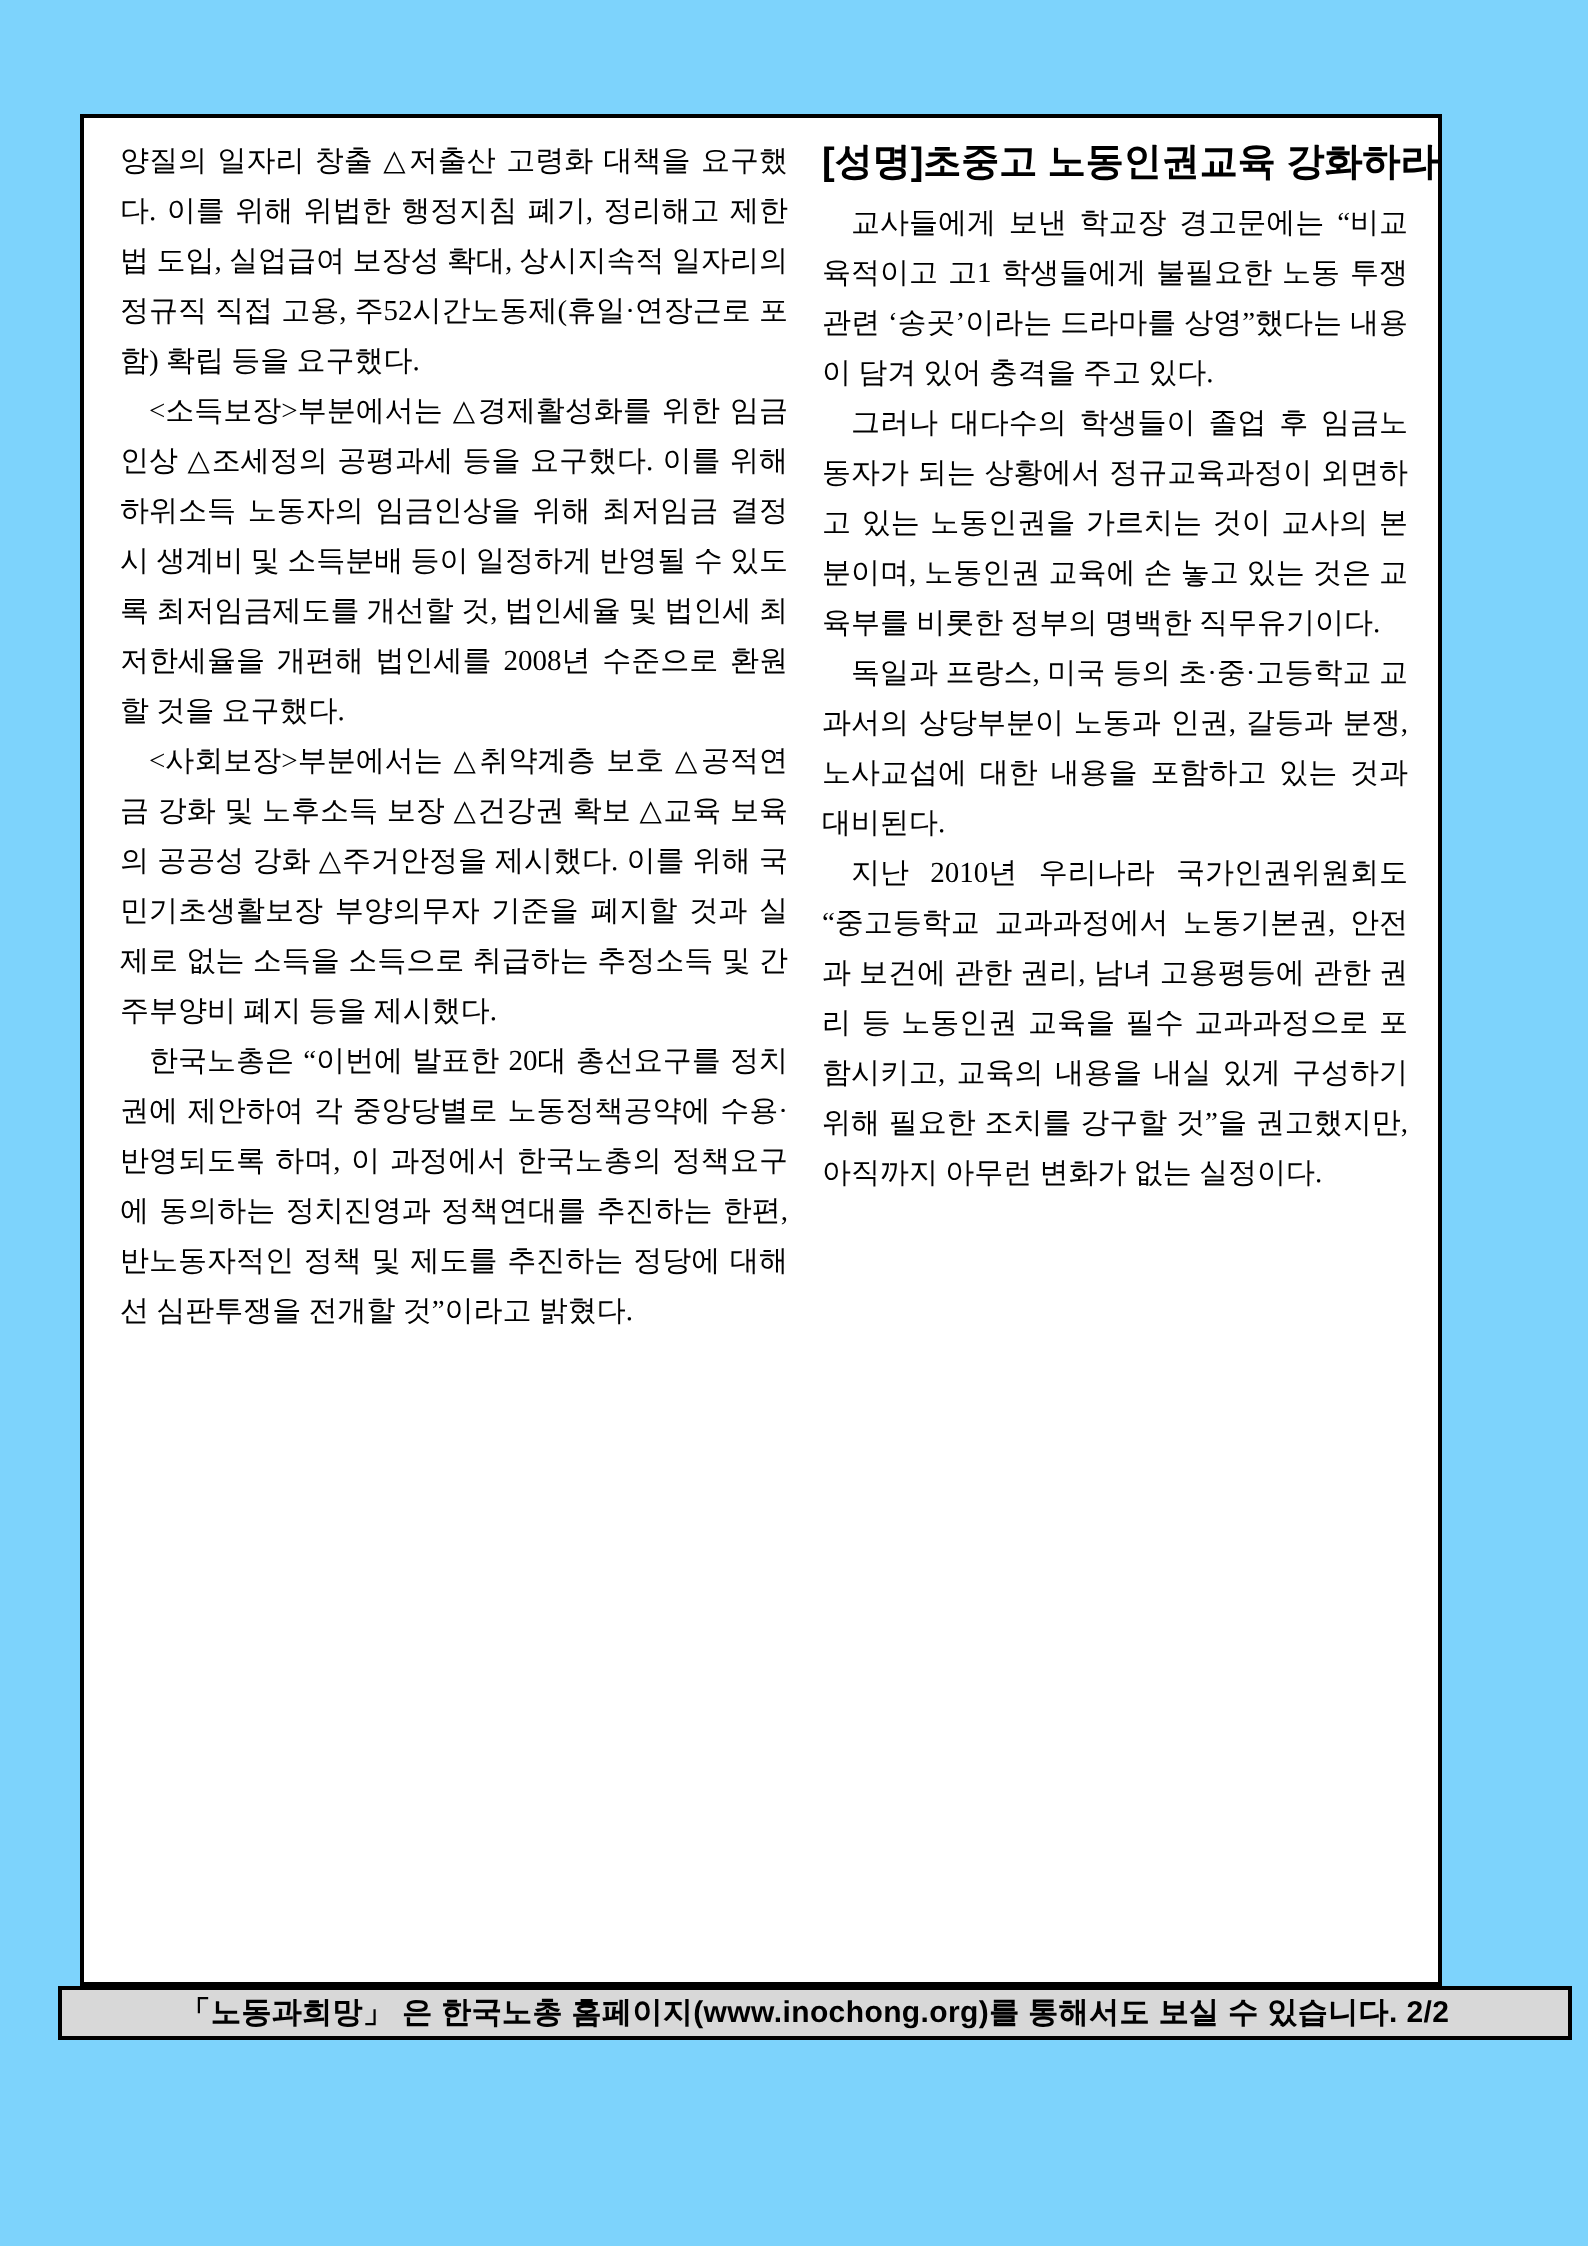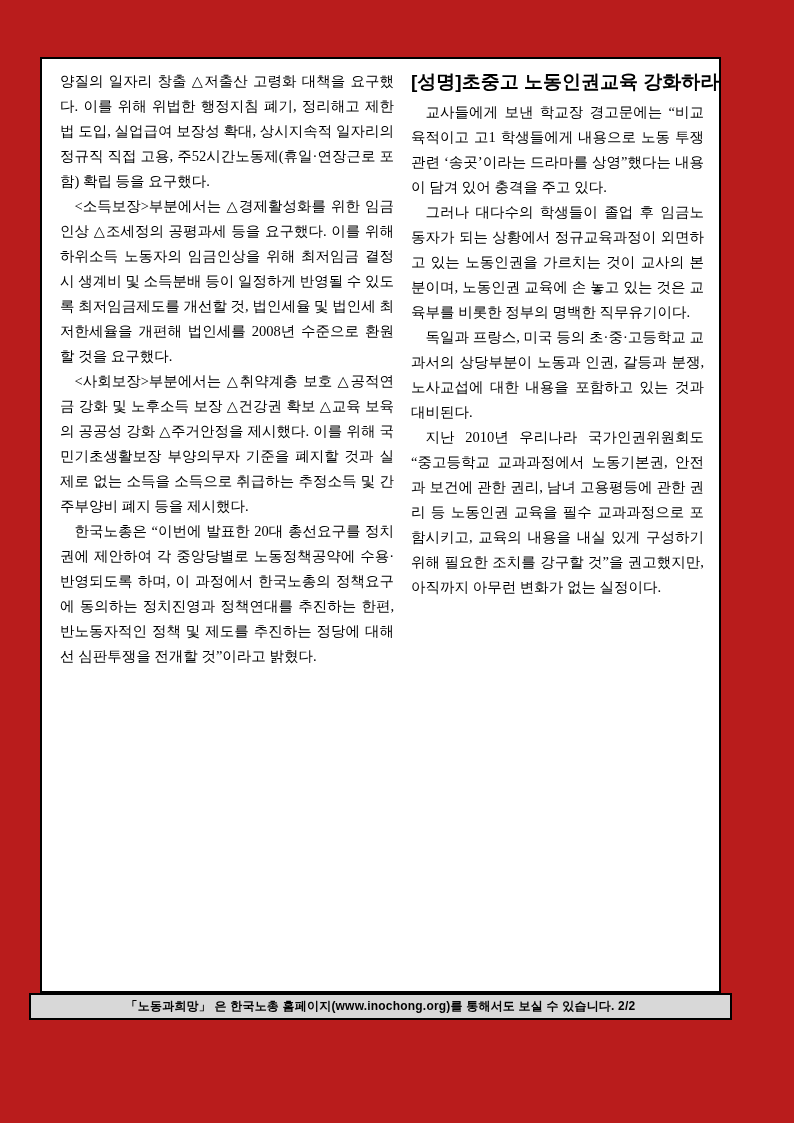--- a/index.html
+++ b/index.html
@@ -3,21 +3,21 @@
 <meta charset="utf-8">
 <style>
   html,body{margin:0;padding:0;}
   body{
     width:794px;height:1123px;
     background:#ffffff;
     position:relative;
     font-family:"Liberation Serif","DejaVu Serif",serif;
     color:#000;
   }
-  .page{position:absolute;inset:0;background:#b91c1c;text-decoration:underline;}
+  .page{position:absolute;inset:0;background:#7dd3fc;text-decoration:underline;}
   .main-box{
     position:absolute;left:40px;top:57px;width:681px;height:936px;
     box-sizing:border-box;border:2px solid #000;
     padding:10px 15px 6px 18px;
     display:grid;grid-template-columns:334px 1fr;column-gap:17px;
     overflow:hidden;background:#fff;
   }
   .col{min-width:0;}
   .col p{
     margin:0;
@@ -30,26 +30,26 @@
   .statement-title{
     margin:1px 0 6px 0;
     font-family:"Liberation Sans","DejaVu Sans",sans-serif;
     font-weight:800;
     font-size:19px;line-height:24px;
     text-align:right;
     letter-spacing:0px;
     white-space:nowrap;
   }
   .footer-bar{
-    position:absolute;left:29px;top:993px;width:703px;height:27px;
+    position:absolute;left:29px;top:993px;width:757px;height:27px;
     box-sizing:border-box;border:2px solid #000;
     background:#d8d8d8;
     display:flex;align-items:center;justify-content:center;
     font-family:"Liberation Sans","DejaVu Sans",sans-serif;
-    font-weight:bold;font-size:12px;
+    font-weight:bold;font-size:15px;
     letter-spacing:0.2px;
     white-space:nowrap;
   }
 </style>
 </head>
 <body>
 
 <div class="page">
 
   <div class="main-box">
@@ -57,21 +57,21 @@
     <div class="col col-left">
         <p>양질의 일자리 창출 △저출산 고령화 대책을 요구했다. 이를 위해 위법한 행정지침 폐기, 정리해고 제한법 도입, 실업급여 보장성 확대, 상시지속적 일자리의 정규직 직접 고용, 주52시간노동제(휴일·연장근로 포함) 확립 등을 요구했다.</p>
         <p>&lt;소득보장&gt;부분에서는 △경제활성화를 위한 임금인상 △조세정의 공평과세 등을 요구했다. 이를 위해 하위소득 노동자의 임금인상을 위해 최저임금 결정 시 생계비 및 소득분배 등이 일정하게 반영될 수 있도록 최저임금제도를 개선할 것, 법인세율 및 법인세 최저한세율을 개편해 법인세를 2008년 수준으로 환원할 것을 요구했다.</p>
         <p>&lt;사회보장&gt;부분에서는 △취약계층 보호 △공적연금 강화 및 노후소득 보장 △건강권 확보 △교육 보육의 공공성 강화 △주거안정을 제시했다. 이를 위해 국민기초생활보장 부양의무자 기준을 폐지할 것과 실제로 없는 소득을 소득으로 취급하는 추정소득 및 간주부양비 폐지 등을 제시했다.</p>
         <p>한국노총은 “이번에 발표한 20대 총선요구를 정치권에 제안하여 각 중앙당별로 노동정책공약에 수용·반영되도록 하며, 이 과정에서 한국노총의 정책요구에 동의하는 정치진영과 정책연대를 추진하는 한편, 반노동자적인 정책 및 제도를 추진하는 정당에 대해선 심판투쟁을 전개할 것”이라고 밝혔다.</p>
       </div>
 
     <div class="col col-right">
       <h1 class="statement-title">[성명]초중고 노동인권교육 강화하라</h1>
       <div>
-          <p>교사들에게 보낸 학교장 경고문에는 “비교육적이고 고1 학생들에게 내용으로 노동 투쟁 관련 ‘송곳’이라는 드라마를 상영”했다는 내용이 담겨 있어 충격을 주고 있다.</p>
+          <p>교사들에게 보낸 학교장 경고문에는 “비교육적이고 고1 학생들에게 불필요한 노동 투쟁 관련 ‘송곳’이라는 드라마를 상영”했다는 내용이 담겨 있어 충격을 주고 있다.</p>
           <p>그러나 대다수의 학생들이 졸업 후 임금노동자가 되는 상황에서 정규교육과정이 외면하고 있는 노동인권을 가르치는 것이 교사의 본분이며, 노동인권 교육에 손 놓고 있는 것은 교육부를 비롯한 정부의 명백한 직무유기이다.</p>
           <p>독일과 프랑스, 미국 등의 초·중·고등학교 교과서의 상당부분이 노동과 인권, 갈등과 분쟁, 노사교섭에 대한 내용을 포함하고 있는 것과 대비된다.</p>
           <p>지난 2010년 우리나라 국가인권위원회도 “중고등학교 교과과정에서 노동기본권, 안전과 보건에 관한 권리, 남녀 고용평등에 관한 권리 등 노동인권 교육을 필수 교과과정으로 포함시키고, 교육의 내용을 내실 있게 구성하기 위해 필요한 조치를 강구할 것”을 권고했지만, 아직까지 아무런 변화가 없는 실정이다.</p>
         </div>
     </div>
 
   </div>
 
   <div class="footer-bar">
     <span>「노동과희망」 은 한국노총 홈페이지(www.inochong.org)를 통해서도 보실 수 있습니다. 2/2</span>

